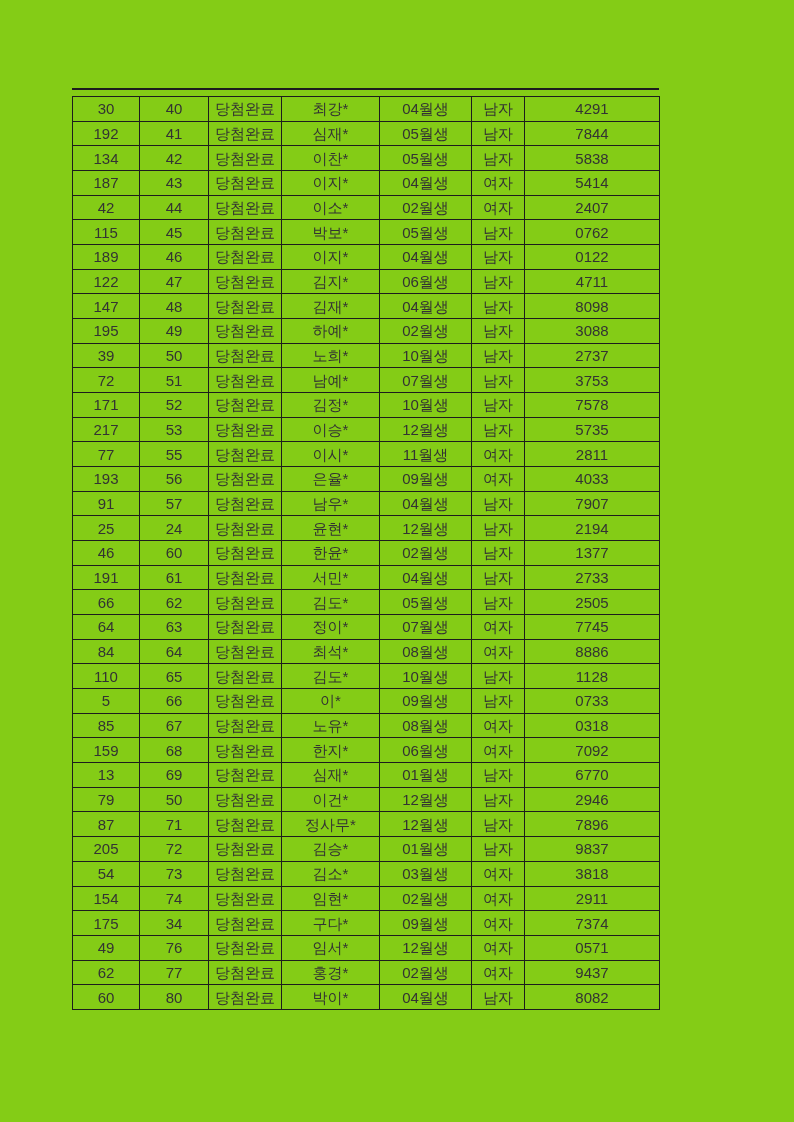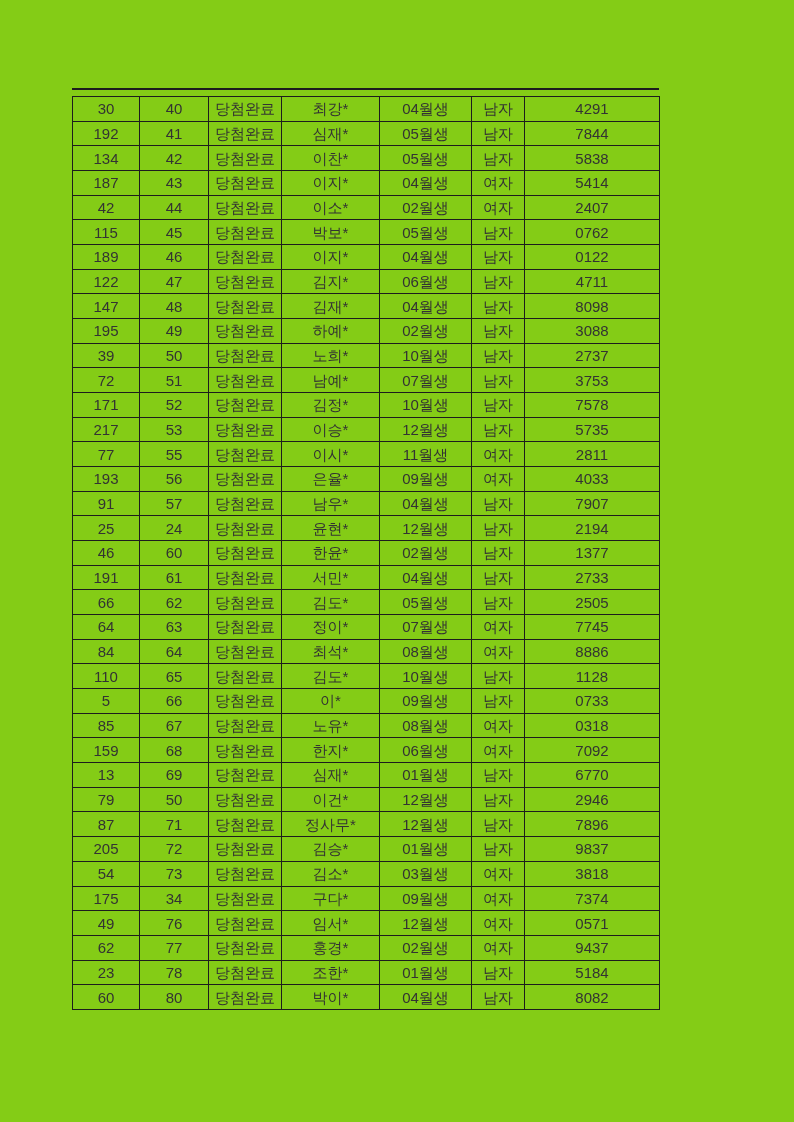--- a/index.html
+++ b/index.html
@@ -352,20 +352,29 @@
         <tr>
         <td>54</td>
         <td>73</td>
         <td>당첨완료</td>
         <td>김소*</td>
         <td>03월생</td>
         <td>여자</td>
         <td>3818</td>
       </tr>
         <tr>
+        <td>154</td>
+        <td>74</td>
+        <td>당첨완료</td>
+        <td>임현*</td>
+        <td>02월생</td>
+        <td>여자</td>
+        <td>2911</td>
+      </tr>
+        <tr>
         <td>175</td>
         <td>34</td>
         <td>당첨완료</td>
         <td>구다*</td>
         <td>09월생</td>
         <td>여자</td>
         <td>7374</td>
       </tr>
         <tr>
         <td>49</td>
@@ -377,29 +386,20 @@
         <td>0571</td>
       </tr>
         <tr>
         <td>62</td>
         <td>77</td>
         <td>당첨완료</td>
         <td>홍경*</td>
         <td>02월생</td>
         <td>여자</td>
         <td>9437</td>
-      </tr>
-        <tr>
-        <td>23</td>
-        <td>78</td>
-        <td>당첨완료</td>
-        <td>조한*</td>
-        <td>01월생</td>
-        <td>남자</td>
-        <td>5184</td>
       </tr>
         <tr>
         <td>60</td>
         <td>80</td>
         <td>당첨완료</td>
         <td>박이*</td>
         <td>04월생</td>
         <td>남자</td>
         <td>8082</td>
       </tr>

